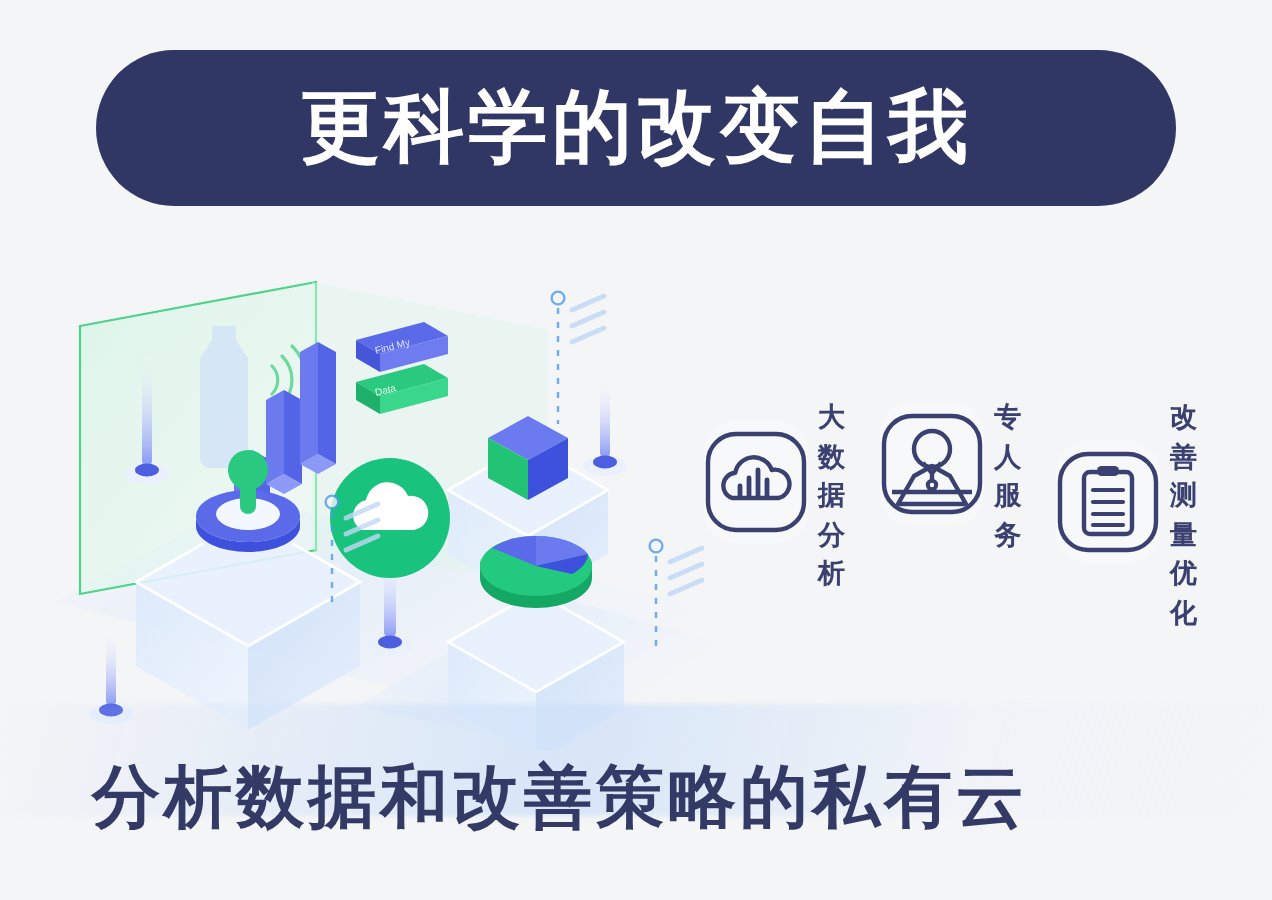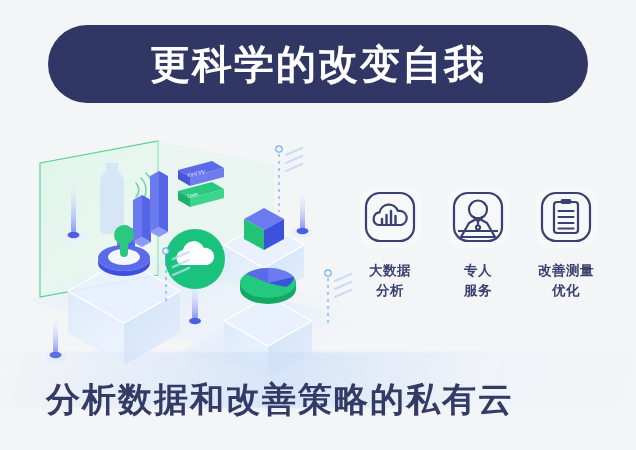--- a/index.html
+++ b/index.html
@@ -25,21 +25,21 @@
 
   
   .illus{position:absolute;left:28px;top:125px;width:330px;height:250px;}
   .illus svg{display:block;}
 
   
   .features{
     position:absolute;left:352px;top:186px;width:252px;height:140px;
     display:flex;justify-content:space-between;align-items:flex-start;
   }
-  .feature{width:76px;display:flex;flex-direction:column;align-items:center;}
+  .feature{width:76px;display:flex;align-items:center;}
   .feature-icon{
     width:62px;height:62px;border-radius:16px;background:#f7f8fa;
     display:flex;align-items:center;justify-content:center;
   }
   .feature-icon svg{display:block;}
   .feature-label{
     margin-top:13px;text-align:center;color:#3a4070;
     font-size:13.5px;font-weight:bold;line-height:1.45;letter-spacing:.5px;
   }
   .feature-label span{display:block;}

